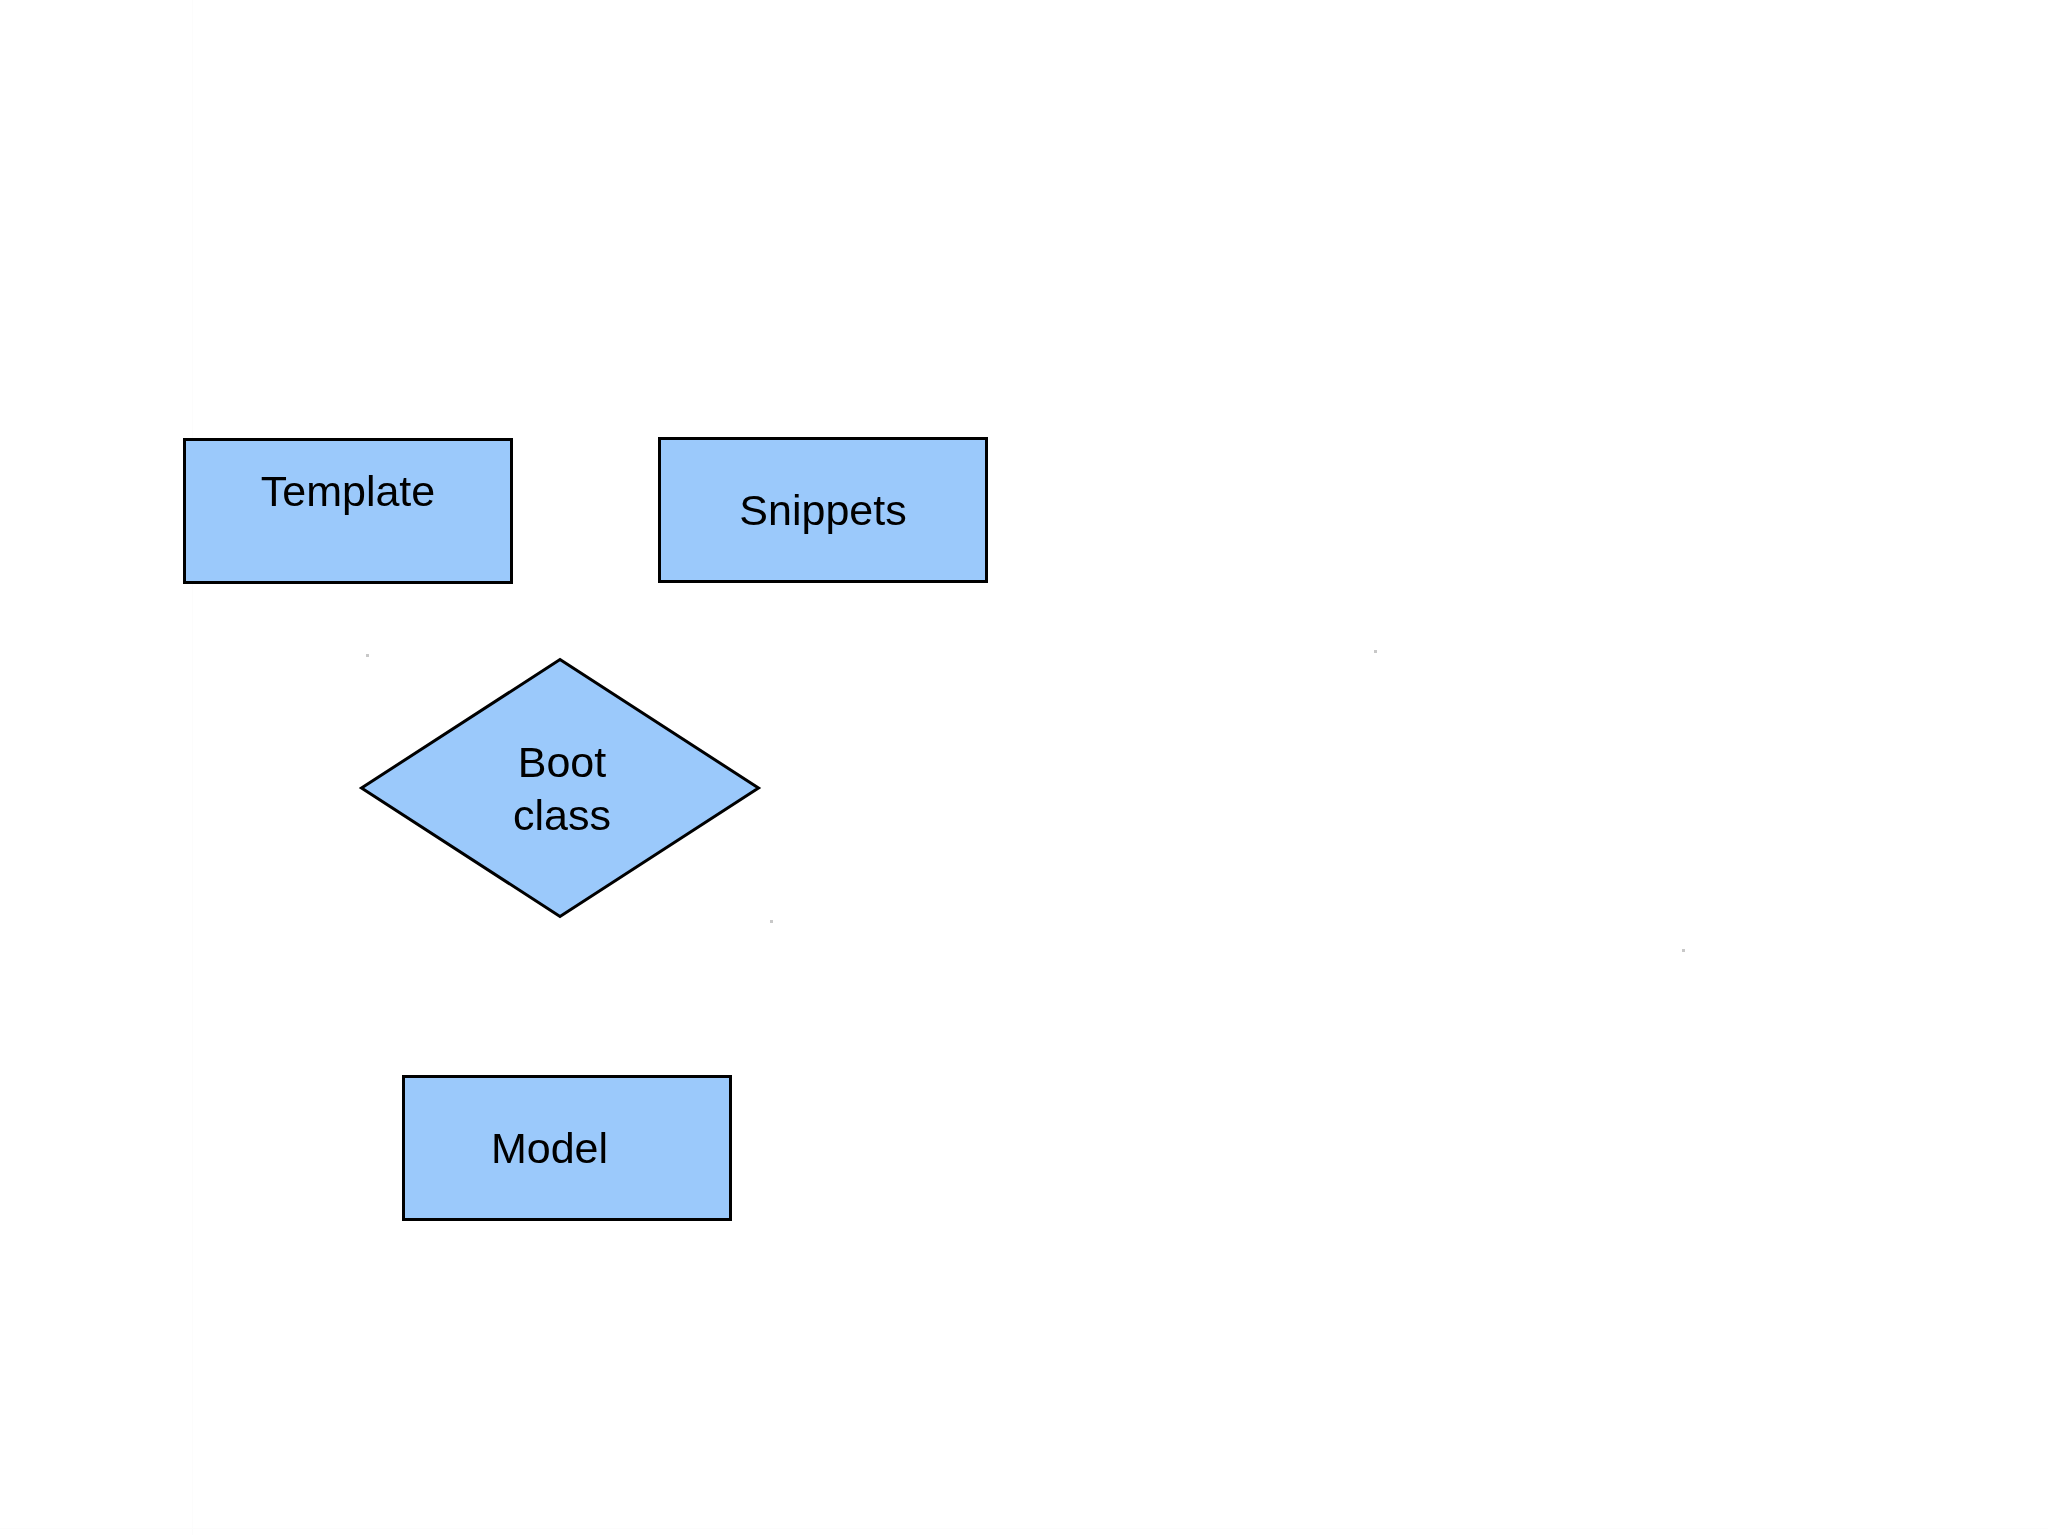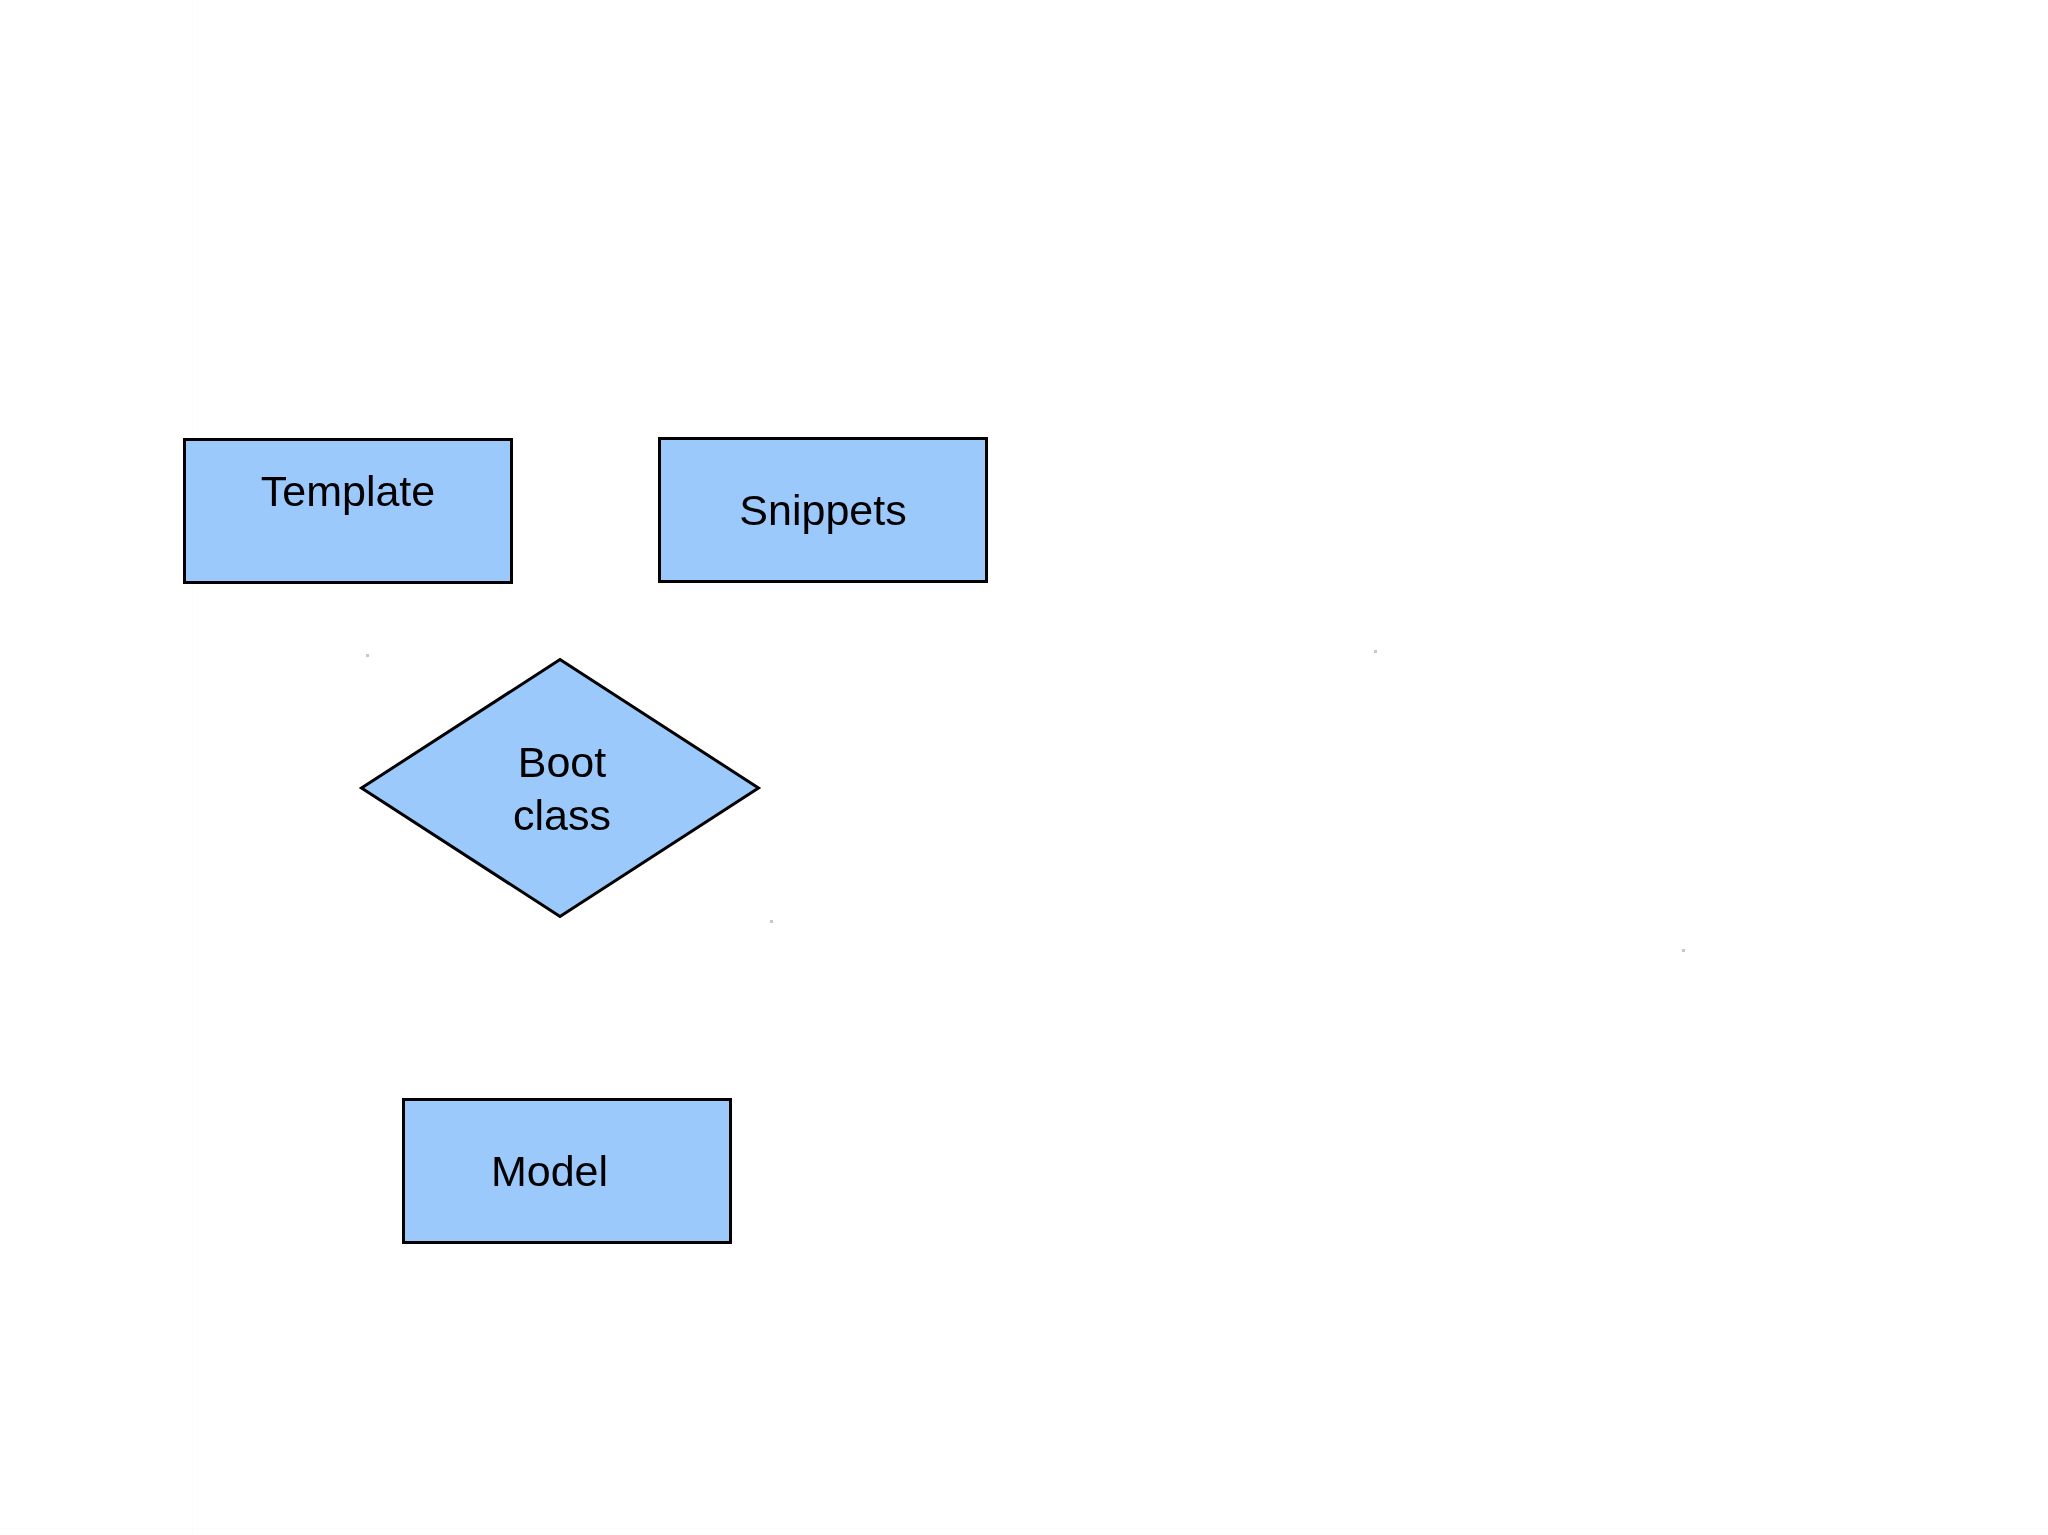--- a/index.html
+++ b/index.html
@@ -66,21 +66,21 @@
     white-space: pre-line;
     letter-spacing: 0px;
     pointer-events: none;
   }
 
   
   #node-template   { left: 183px;  top: 438px;  width: 330px; height: 106px; }
   #node-snippets   { left: 658px;  top: 437px;  width: 330px; height: 146px; }
   #node-boot-class { left: 360px;  top: 658px;  width: 400px; height: 260px; }
   #node-ajax       { left: 1352px; top: 640px;  width: 336px; height: 332px; }
-  #node-model      { left: 402px;  top: 1098px; width: 295px; height: 146px; padding-left: 33px; }
+  #node-model      { left: 402px;  top: 1075px; width: 295px; height: 146px; padding-left: 33px; }
 
   
   #node-boot-class .node-label { transform: translate(2px, 1px); }
   #node-ajax .node-label       { transform: translate(-2px, 0px); }
 
   
   .handle-speck {
     position: absolute;
     width: 3px;
     height: 3px;

